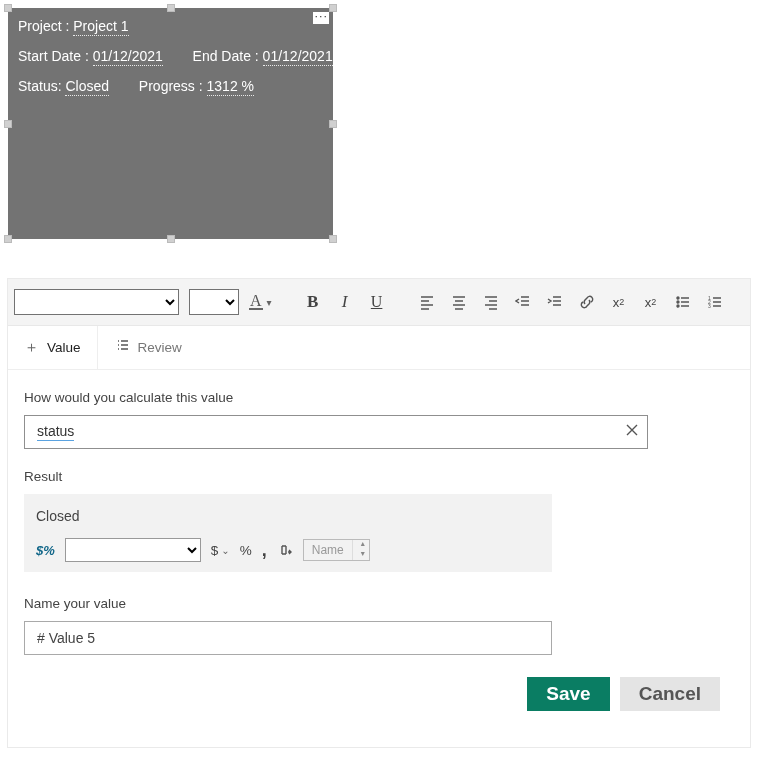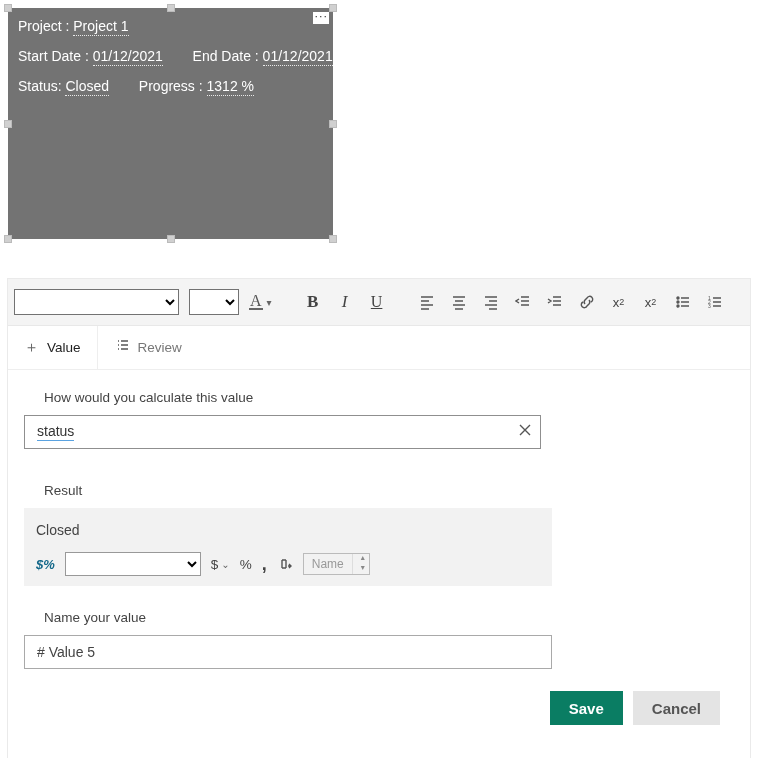--- a/index.html
+++ b/index.html
@@ -135,26 +135,25 @@
   .pane h2 {
     font-weight: 400;
     font-size: 19px;
     color: #333;
     margin-bottom: 24px;
   }
   .label {
     font-size: 13.5px;
     color: #444;
     margin-bottom: 10px;
-    margin-left: 20px;
   }
   .formula-wrap {
     position: relative;
-    width: 517px;
-    margin-bottom: 34px;
+    width: 624px;
+    margin-bottom: 20px;
   }
   .formula-input {
     width: 100%;
     height: 34px;
     border: 1px solid #8f8f8f;
     padding: 0 32px 0 12px;
     font-size: 14px;
     color: #333;
     outline: none;
   }
@@ -220,21 +219,21 @@
   .footer {
     display: flex;
     justify-content: flex-end;
     gap: 10px;
     padding: 4px 14px 14px 14px;
     margin-top: 18px;
   }
   .btn {
     height: 34px;
     padding: 0 18px;
-    font-size: 15px;
+    font-size: 19px;
     border: 1px solid transparent;
     cursor: pointer;
     font-weight: 600;
   }
   .btn-primary { background: #0a7d63; color: #fff; }
   .btn-secondary { background: #e4e4e4; color: #555; }
 
   svg.ic { width: 16px; height: 16px; stroke: #555; stroke-width: 1.4; fill: none; }
 </style>
 </head>

